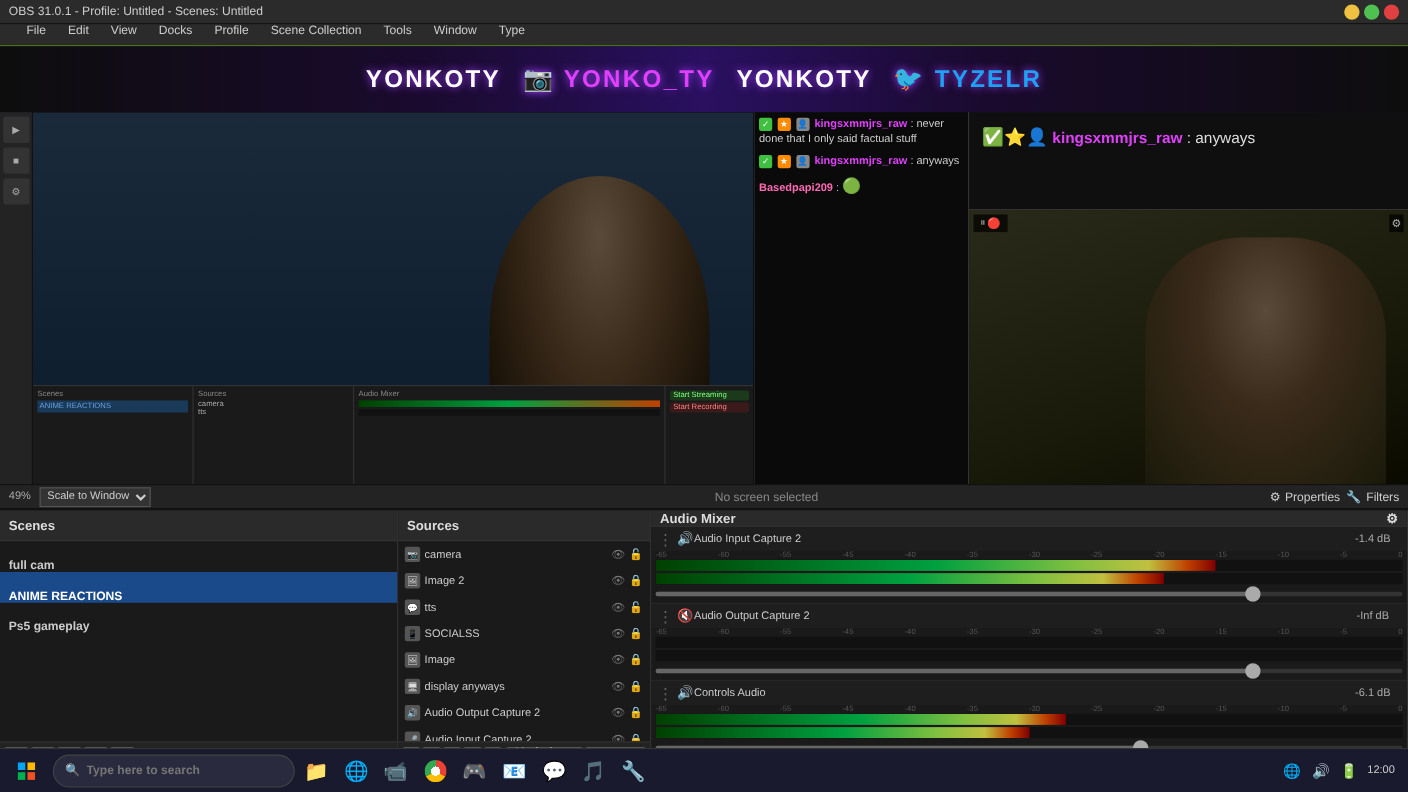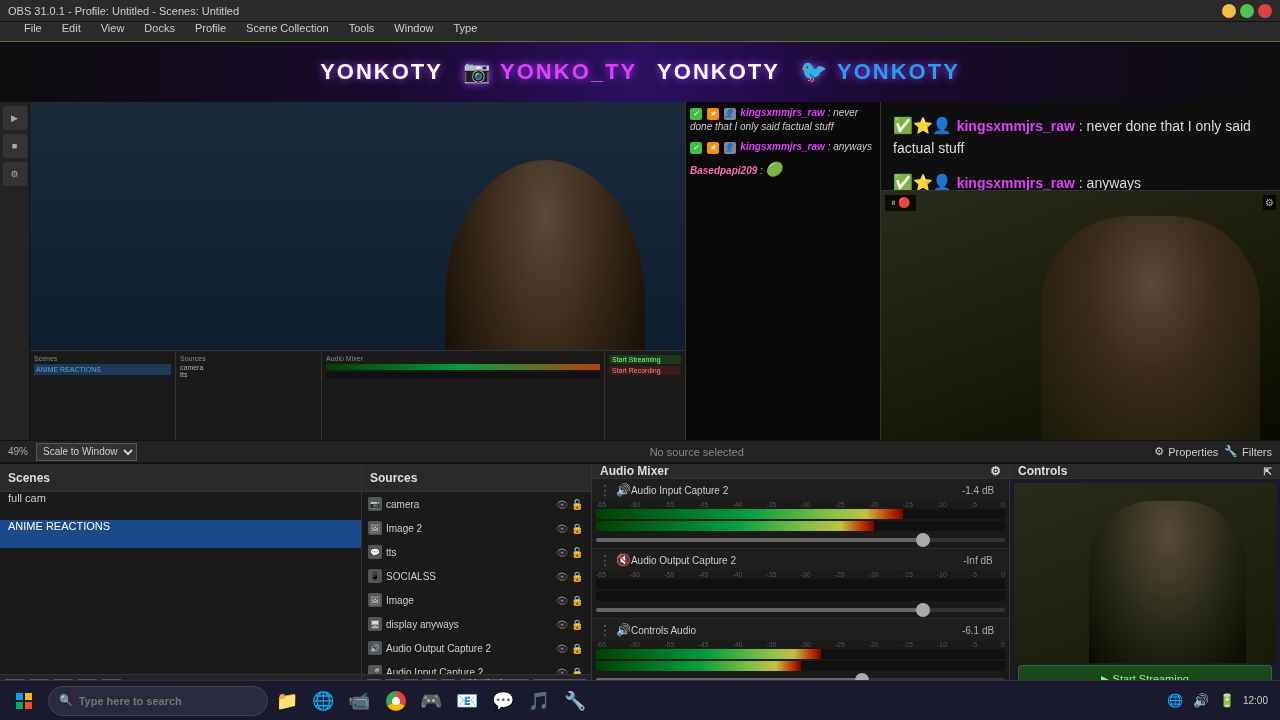--- a/index.html
+++ b/index.html
@@ -115,21 +115,20 @@
       position: relative;
     }
 
     
     #chat-area {
       width: 195px;
       background: #0a0a0a;
       border-left: 1px solid #333;
       display: flex;
       flex-direction: column;
-      font-style: italic;
     }
     #chat-messages {
       flex: 1;
       overflow: hidden;
       padding: 4px;
     }
     .chat-msg {
       margin-bottom: 6px;
       line-height: 1.4;
       font-size: 10px;
@@ -236,25 +235,26 @@
       padding: 0 8px;
       font-size: 12px;
       font-weight: bold;
       color: #ddd;
       border-bottom: 1px solid #333;
     }
     .panel-content { flex: 1; overflow: hidden; }
     .scene-item {
       height: 28px;
       display: flex;
-      align-items: flex-start;
+      align-items: flex-end;
       padding: 0 8px;
       cursor: pointer;
       font-size: 11px;
       color: #ccc;
+      font-weight: bold;
     }
     .scene-item.active { background: #1a4a8a; color: #fff; }
     .panel-footer {
       height: 28px;
       background: #232323;
       display: flex;
       align-items: center;
       padding: 0 4px;
       gap: 2px;
       border-top: 1px solid #333;
@@ -559,21 +559,21 @@
   <span>Tools</span>
   <span>Window</span>
   <span>Type</span>
 </div>
 
 <div id="banner">
   <div id="banner-inner">
     <span class="banner-item">YONKOTY</span>
     <span class="banner-item" style="color:#e040fb;">📷 YONKO_TY</span>
     <span class="banner-item" style="color:#fff;">YONKOTY</span>
-    <span class="banner-item twitter">🐦 YONKOTY</span>
+    <span class="banner-item twitter">🐦 TYZELR</span>
   </div>
 </div>
 
 <div id="main-area" style="height:338px; display:flex;">
 
   <div id="sidebar">
     <div class="sidebar-item">▶</div>
     <div class="sidebar-item">■</div>
     <div class="sidebar-item">⚙</div>
   </div>
@@ -638,25 +638,20 @@
         <span class="chat-text"> : <span class="chat-emoji">🟢</span></span>
       </div>
     </div>
   </div>
 
   <div id="right-panel">
     <div id="right-chat">
       <div class="big-chat-msg">
         <span style="font-size:16px;">✅⭐👤</span>
         <span class="big-username"> kingsxmmjrs_raw</span>
-        <span class="big-text"> : never done that I only said factual stuff</span>
-      </div>
-      <div class="big-chat-msg">
-        <span style="font-size:16px;">✅⭐👤</span>
-        <span class="big-username"> kingsxmmjrs_raw</span>
         <span class="big-text"> : anyways</span>
       </div>
 
     </div>
 
     <div id="right-preview">
       <div class="right-person">
         <div class="right-person-figure"></div>
 
         <div style="position:absolute;top:4px;left:4px;background:rgba(0,0,0,0.7);padding:2px 6px;font-size:8px;color:#888;">
@@ -674,21 +669,21 @@
 <div id="bottom-toolbar">
   <span class="toolbar-text">49%</span>
   <select>
     <option>Scale to Window</option>
     <option>25%</option>
     <option>50%</option>
     <option>75%</option>
     <option>100%</option>
   </select>
   <span style="flex:1;"></span>
-  <span class="no-source">No source selected</span>
+  <span class="no-source">No screen selected</span>
   <div style="display:flex;gap:6px;align-items:center;">
     <div class="props-btn">
       <span>⚙</span>
       <span>Properties</span>
     </div>
     <div class="props-btn">
       <span>🔧</span>
       <span>Filters</span>
     </div>
   </div>
@@ -699,20 +694,23 @@
   <div id="scenes-panel">
     <div class="panel-header">
       <span>Scenes</span>
     </div>
     <div class="panel-content">
       <div class="scene-item">
         <span>full cam</span>
       </div>
       <div class="scene-item active">
         <span>ANIME REACTIONS</span>
+      </div>
+      <div class="scene-item">
+        <span>Ps5 gameplay</span>
       </div>
     </div>
     <div class="panel-footer">
       <div class="panel-btn">+</div>
       <div class="panel-btn">−</div>
       <div class="panel-btn">⚙</div>
       <div class="panel-btn">▲</div>
       <div class="panel-btn">▼</div>
     </div>
   </div>
@@ -919,40 +917,20 @@
       </div>
     </div>
 
     <div class="audio-footer">
       <span style="font-size:12px;cursor:pointer;">+</span>
       <span style="font-size:12px;cursor:pointer;">🔗</span>
       <span style="font-size:12px;cursor:pointer;">⋯</span>
     </div>
   </div>
 
-  <div id="controls-panel">
-    <div class="panel-header">
-      <span>Controls</span>
-      <span style="margin-left:auto;font-size:10px;cursor:pointer;">⇱</span>
-    </div>
-    <div class="controls-main">
-
-      <div class="stream-preview-right">
-        <div style="width:100%;height:100%;background:linear-gradient(160deg,#2a2a1a 0%,#1a1a0a 100%);position:relative;">
-          <div style="position:absolute;bottom:0;right:30px;width:60%;height:90%;background:radial-gradient(ellipse at 50% 20%,#5a4a3a 0%,#2a2a1a 50%,#0a0a00 100%);border-radius:40% 40% 0 0;"></div>
-        </div>
-      </div>
-      <div class="control-btn stream">
-        <span>▶ Start Streaming</span>
-      </div>
-      <div class="control-btn record">
-        <span>⏺ Start Recording</span>
-      </div>
-    </div>
-  </div>
 
 </div>
 
 <div id="statusbar">
   <span>Dropped Frames 0 (0.0%)</span>
   <div class="status-right">
     <span>📶</span>
   </div>
 </div>
 

